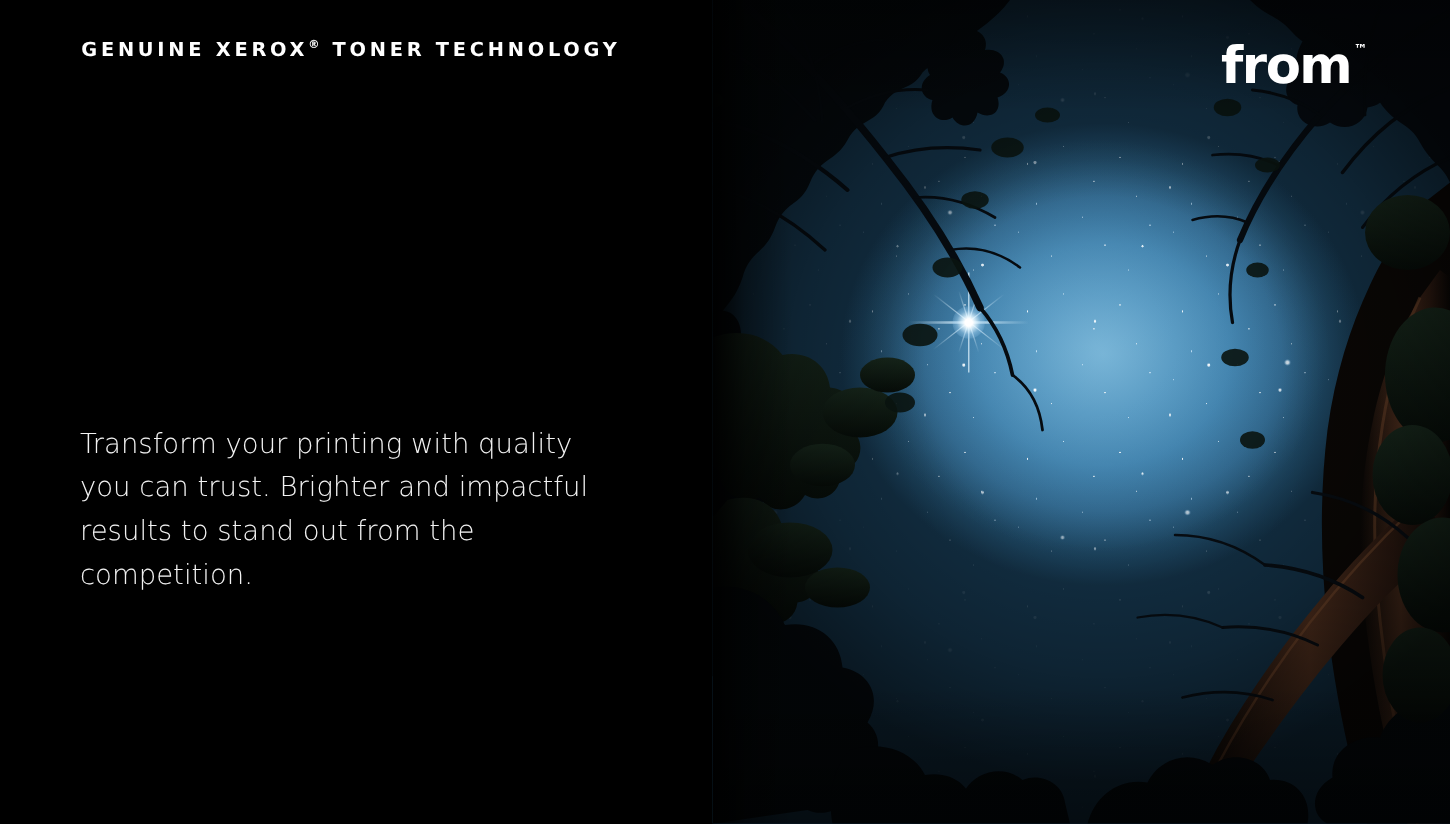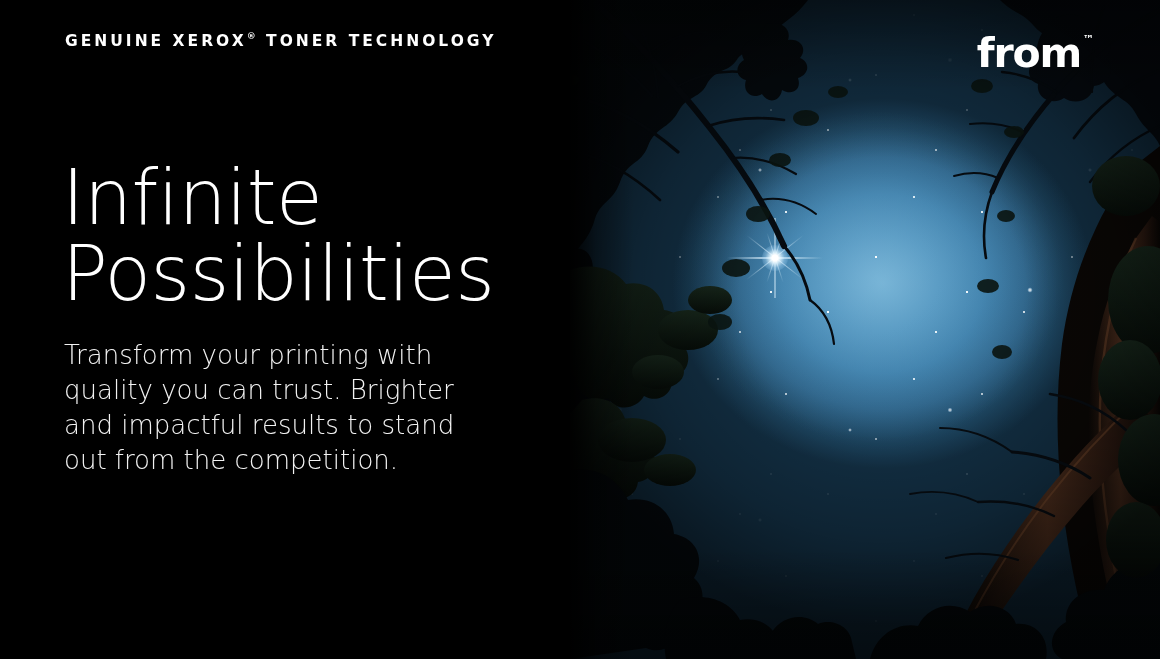--- a/index.html
+++ b/index.html
@@ -67,21 +67,21 @@
   }
 
   #subcopy {
     position: absolute;
     left: 64px;
     top: 338px;
     width: 440px;
     color: #f2f2f2;
     font-family: "DejaVu Sans", sans-serif;
     font-weight: 300;
-    font-size: 26px;
+    font-size: 22px;
     line-height: 35px;
     letter-spacing: 0px;
   }
 
   
   #photo-panel {
     position: absolute;
     left: 570px;
     top: 0;
     width: 590px;
@@ -237,24 +237,20 @@
 </style>
 </head>
 <body>
 
 <div id="ad-banner">
 
   <div id="text-panel">
 
     <div id="eyebrow"><span>GENUINE XEROX</span><span class="reg">®</span><span> TONER TECHNOLOGY</span></div>
 
-    <div id="headline">
-      <span class="hl-line">Infinite</span>
-      <span class="hl-line">Possibilities</span>
-    </div>
 
     <div id="subcopy">Transform your printing with quality you can trust. Brighter and impactful results to stand out from the competition.</div>
 
   </div>
 
   <div id="photo-panel">
 
     <div class="sky-base"></div>
     <div class="sky-glow"></div>
 

